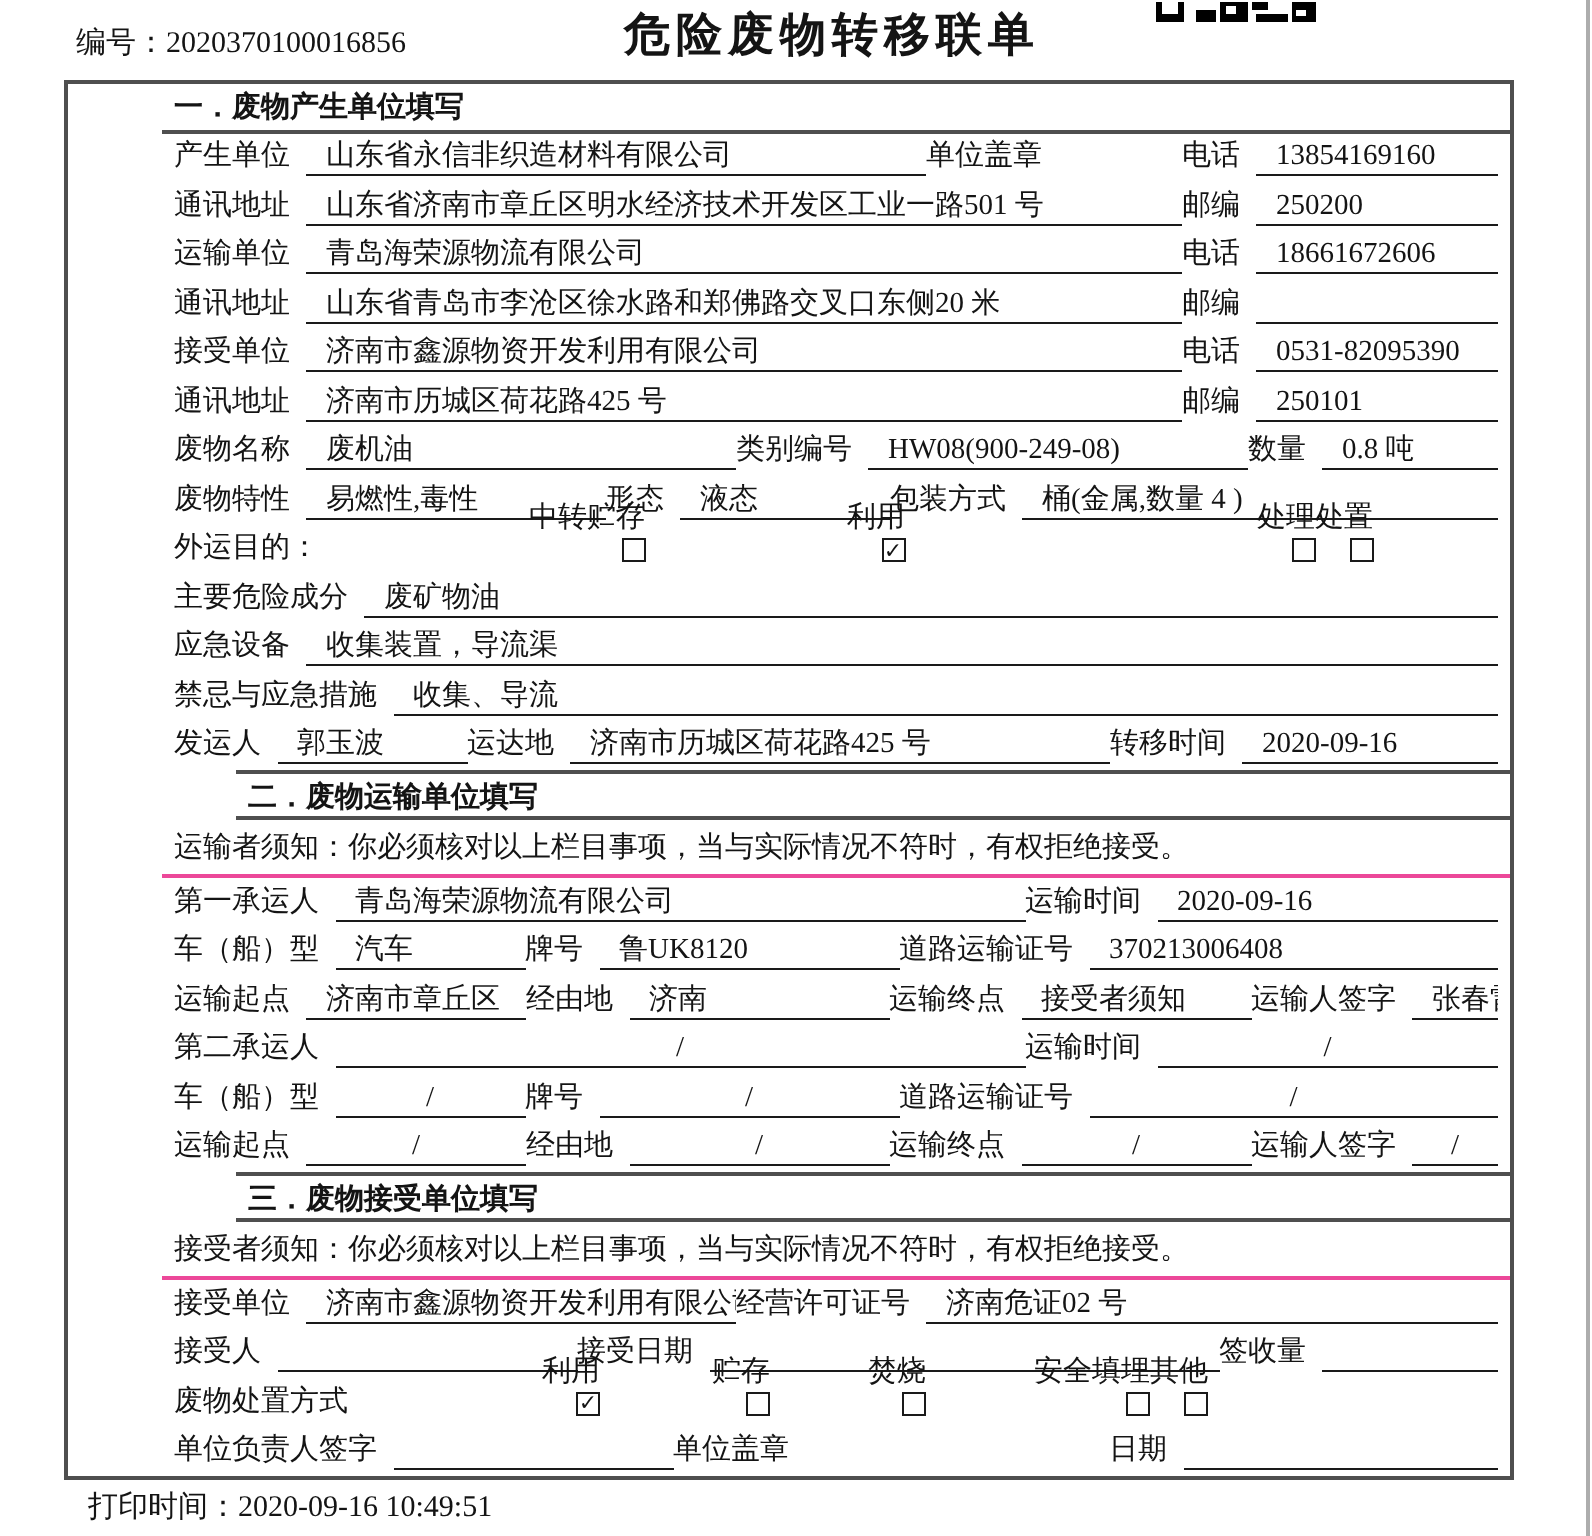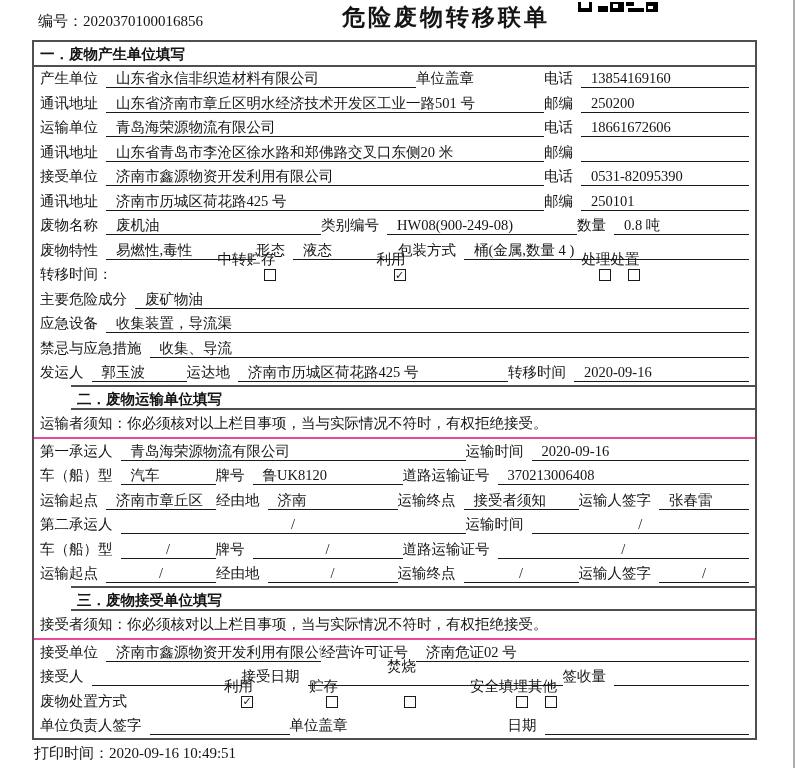--- a/index.html
+++ b/index.html
@@ -3,26 +3,26 @@
 <meta charset="utf-8">
 <style>
   html,body{margin:0;padding:0;}
   body{
     width:796px;height:768px;position:relative;overflow:hidden;
     background:#ffffff;color:#141414;
     font-family:"Liberation Serif","DejaVu Serif",serif;
     font-size:14.5px;
   }
   .doc-no{position:absolute;left:38px;top:12px;font-size:15px;white-space:pre;}
-  .title{position:absolute;left:342px;top:2px;margin:0;font-size:23px;font-weight:bold;letter-spacing:3px;white-space:pre;}
+  .title{position:absolute;left:312px;top:2px;margin:0;font-size:23px;font-weight:bold;letter-spacing:3px;white-space:pre;}
   .qr{position:absolute;left:578px;top:0;width:82px;height:11px;}
   .form{
     position:absolute;left:32px;top:40px;width:725px;height:700px;
     border:2px solid #4f4f4f;box-sizing:border-box;
-    display:flex;flex-direction:column;background:#fff;
+    display:flex;flex-direction:column;background:#fff;padding-left:47px;
   }
   .sec-header{
     flex:0 0 25px;height:25px;line-height:24px;padding:0 6px;
     font-weight:bold;font-size:14.5px;border-bottom:2px solid #4f4f4f;
     box-sizing:border-box;white-space:pre;
   }
   .sec-header.bt{border-top:2px solid #4f4f4f;margin-left:37px;}
   .note-row{
     flex:0 0 29px;height:29px;display:flex;align-items:center;
     padding:0 6px;border-bottom:2px solid #ec4899;box-sizing:border-box;white-space:pre;text-align:center;
@@ -36,21 +36,21 @@
   .val.grow{flex:1 1 auto;min-width:0;}
   .val.slash{text-align:center;padding-left:4px;}
   .cbg{display:flex;align-items:flex-end;flex-shrink:0;line-height:19px;flex-direction:column;}
   .cb-label{white-space:pre;}
   .box{
     width:12px;height:12px;border:1.5px solid #1a1a1a;margin-left:8px;margin-bottom:3px;
     display:flex;align-items:center;justify-content:center;
     font-size:11px;line-height:1;box-sizing:border-box;
     font-family:"DejaVu Sans",sans-serif;flex-shrink:0;
   }
-  .footer{position:absolute;left:34px;top:744px;font-size:15px;white-space:pre;}
+  .footer{position:absolute;left:44px;top:744px;font-size:15px;white-space:pre;}
   .page-edge{position:absolute;right:1px;top:0;width:2px;height:768px;background:#adadad;}
 </style>
 </head>
 <body>
 
 <div class="doc-no"><span>编号：</span><span>2020370100016856</span></div>
 
 <h1 class="title">危险废物转移联单</h1>
 
 <div class="qr">
@@ -116,21 +116,21 @@
     </div>
     <div class="row">
       <span class="lbl">废物特性</span>
       <span class="val" style="width: 150px;">易燃性,毒性</span>
       <span class="lbl">形态</span>
       <span class="val" style="width: 105px;">液态</span>
       <span class="lbl">包装方式</span>
       <span class="val grow">桶(金属,数量 4 )</span>
     </div>
     <div class="row">
-      <span class="lbl">转移时间：</span>
+      <span class="lbl">外运目的：</span>
       <span class="cbg" style="width: 155px;">
         <span class="cb-label">中转贮存</span>
         <span class="box"></span>
       </span>
       <span class="cbg" style="width: 130px;">
         <span class="cb-label">利用</span>
         <span class="box">✓</span>
       </span>
       <span class="cbg" style="width: 205px;">
         <span class="cb-label">处理</span>
@@ -230,21 +230,21 @@
     <div class="row">
       <span class="lbl">废物处置方式</span>
       <span class="cbg" style="width: 118px;">
         <span class="cb-label">利用</span>
         <span class="box">✓</span>
       </span>
       <span class="cbg" style="width: 85px;">
         <span class="cb-label">贮存</span>
         <span class="box"></span>
       </span>
-      <span class="cbg" style="width: 78px; gap: 20px;">
+      <span class="cbg" style="width: 78px;">
         <span class="cb-label">焚烧</span>
         <span class="box"></span>
       </span>
       <span class="cbg" style="width: 112px;">
         <span class="cb-label">安全填埋</span>
         <span class="box"></span>
       </span>
       <span class="cbg">
         <span class="cb-label">其他</span>
         <span class="box"></span>

